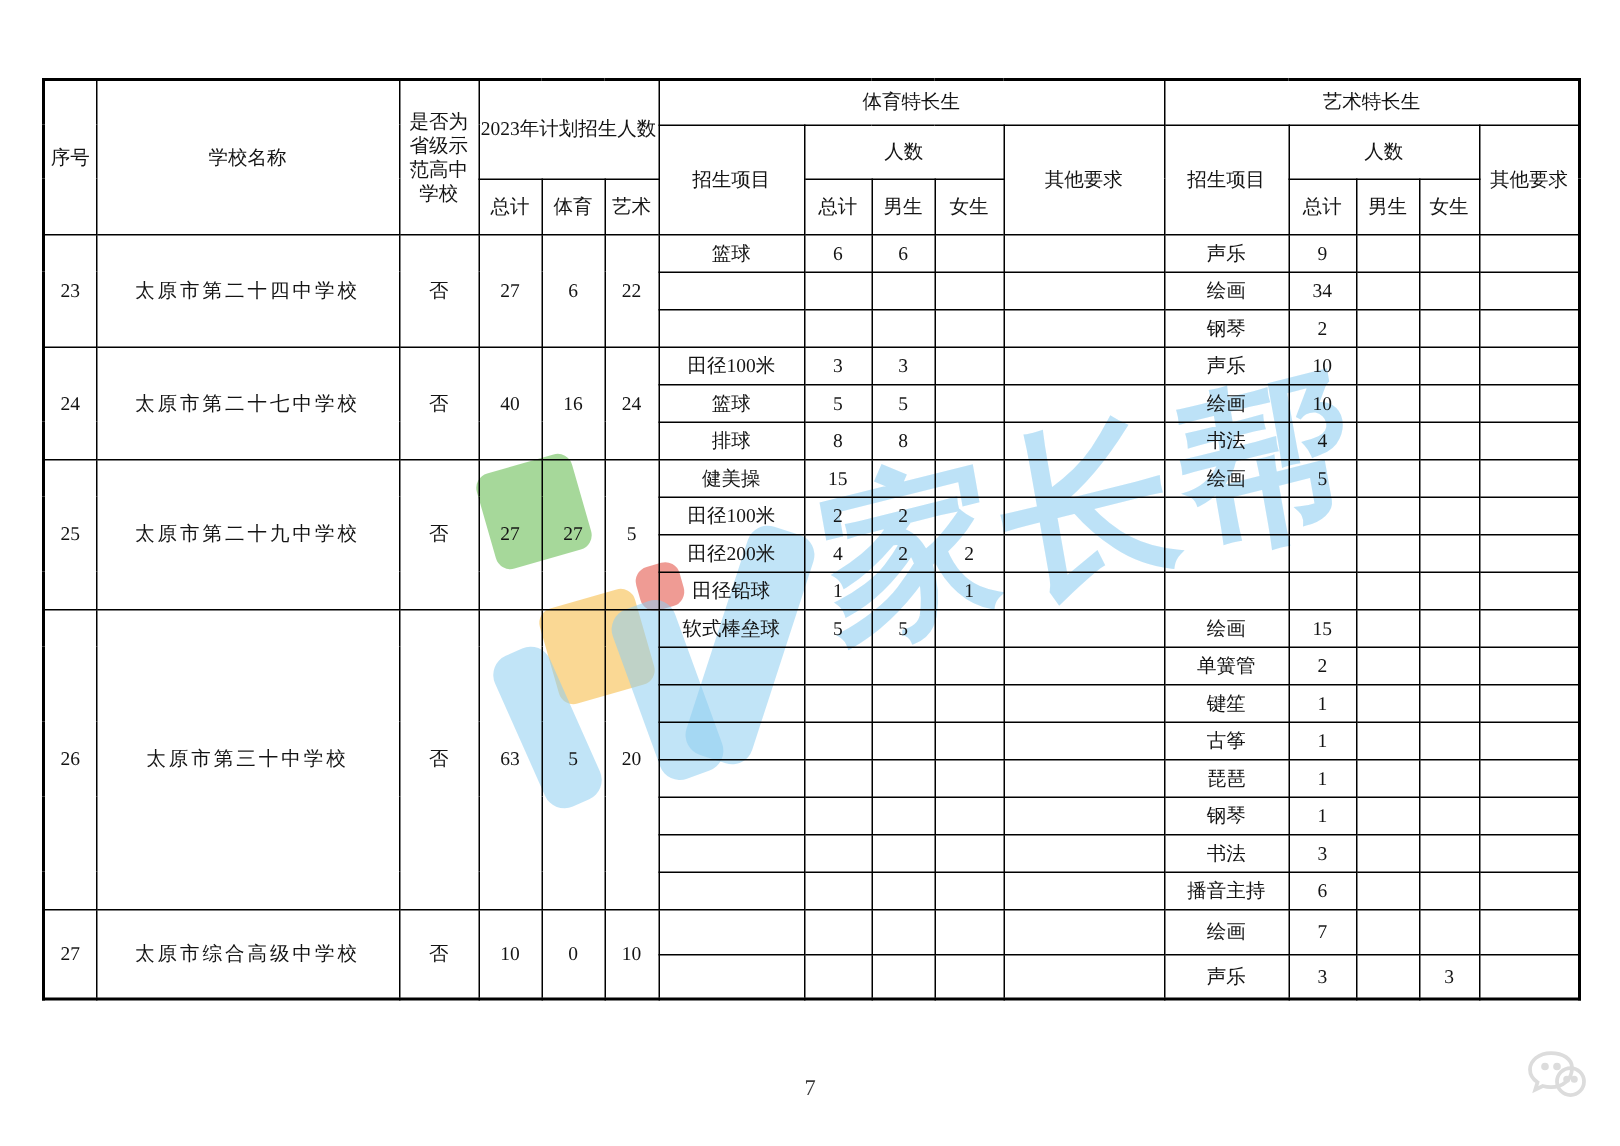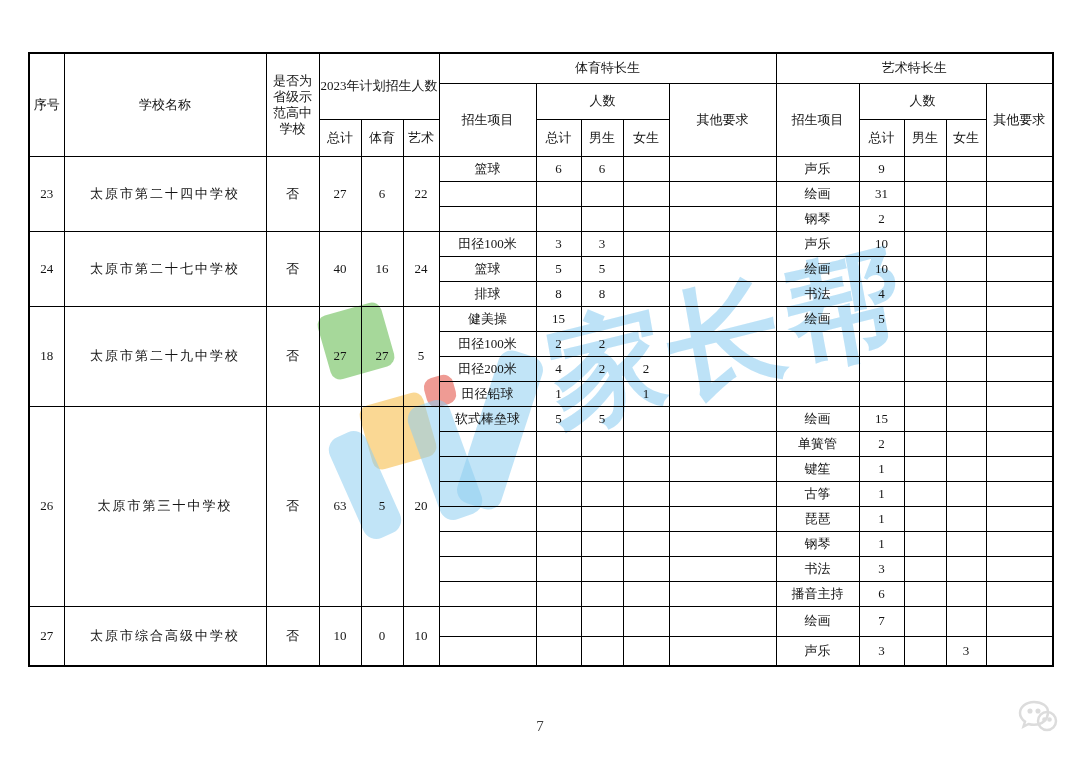--- a/index.html
+++ b/index.html
@@ -107,21 +107,21 @@
           <td></td>
           <td></td>
         </tr>
         <tr style="height: 25px;">
           <td></td>
           <td></td>
           <td></td>
           <td></td>
           <td></td>
           <td>绘画</td>
-          <td>31</td>
+          <td>34</td>
           <td></td>
           <td></td>
           <td></td>
         </tr>
         <tr style="height: 25px;">
           <td></td>
           <td></td>
           <td></td>
           <td></td>
           <td></td>
@@ -167,21 +167,21 @@
           <td>8</td>
           <td></td>
           <td></td>
           <td>书法</td>
           <td>4</td>
           <td></td>
           <td></td>
           <td></td>
         </tr>
         <tr style="height: 25px;">
-          <td rowspan="4" class="num">18</td>
+          <td rowspan="4" class="num">25</td>
           <td rowspan="4" class="school-cell">太原市第二十九中学校</td>
           <td rowspan="4">否</td>
           <td rowspan="4" class="num">27</td>
           <td rowspan="4" class="num">27</td>
           <td rowspan="4" class="num">5</td>
           <td>健美操</td>
           <td>15</td>
           <td></td>
           <td></td>
           <td></td>

